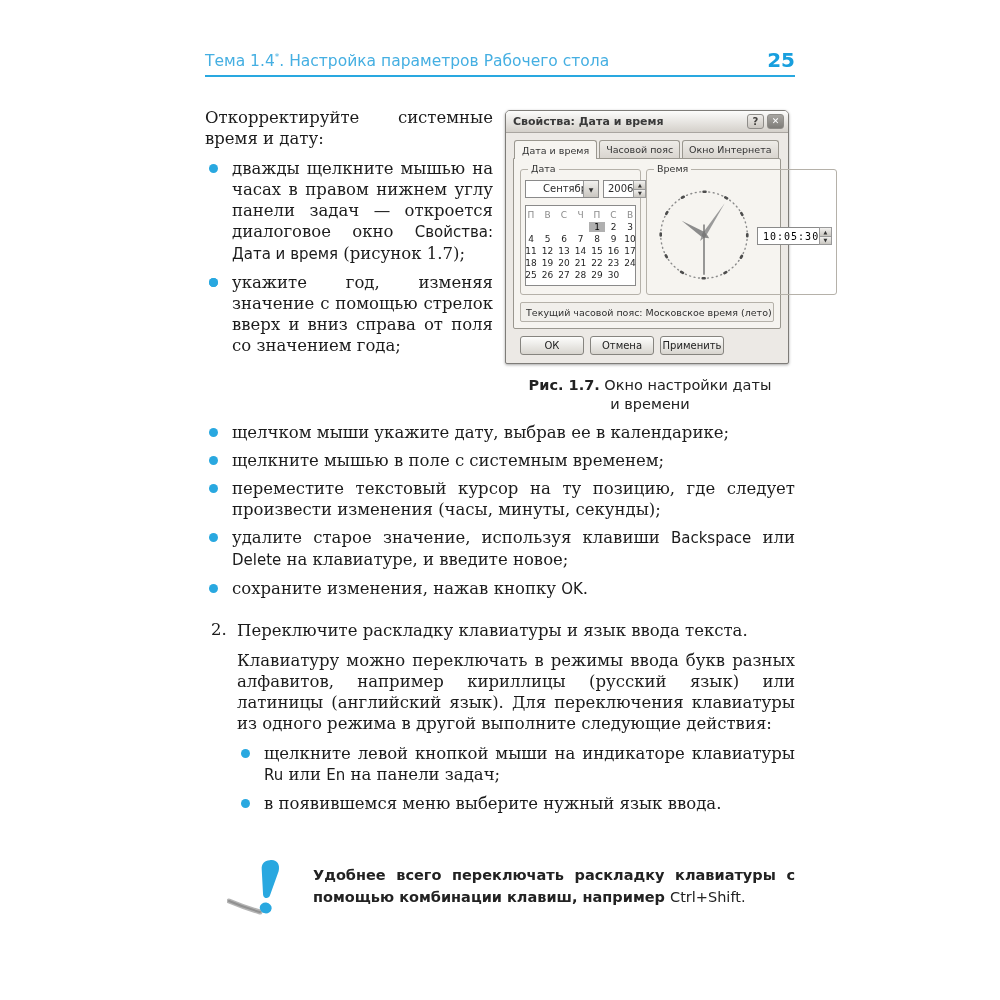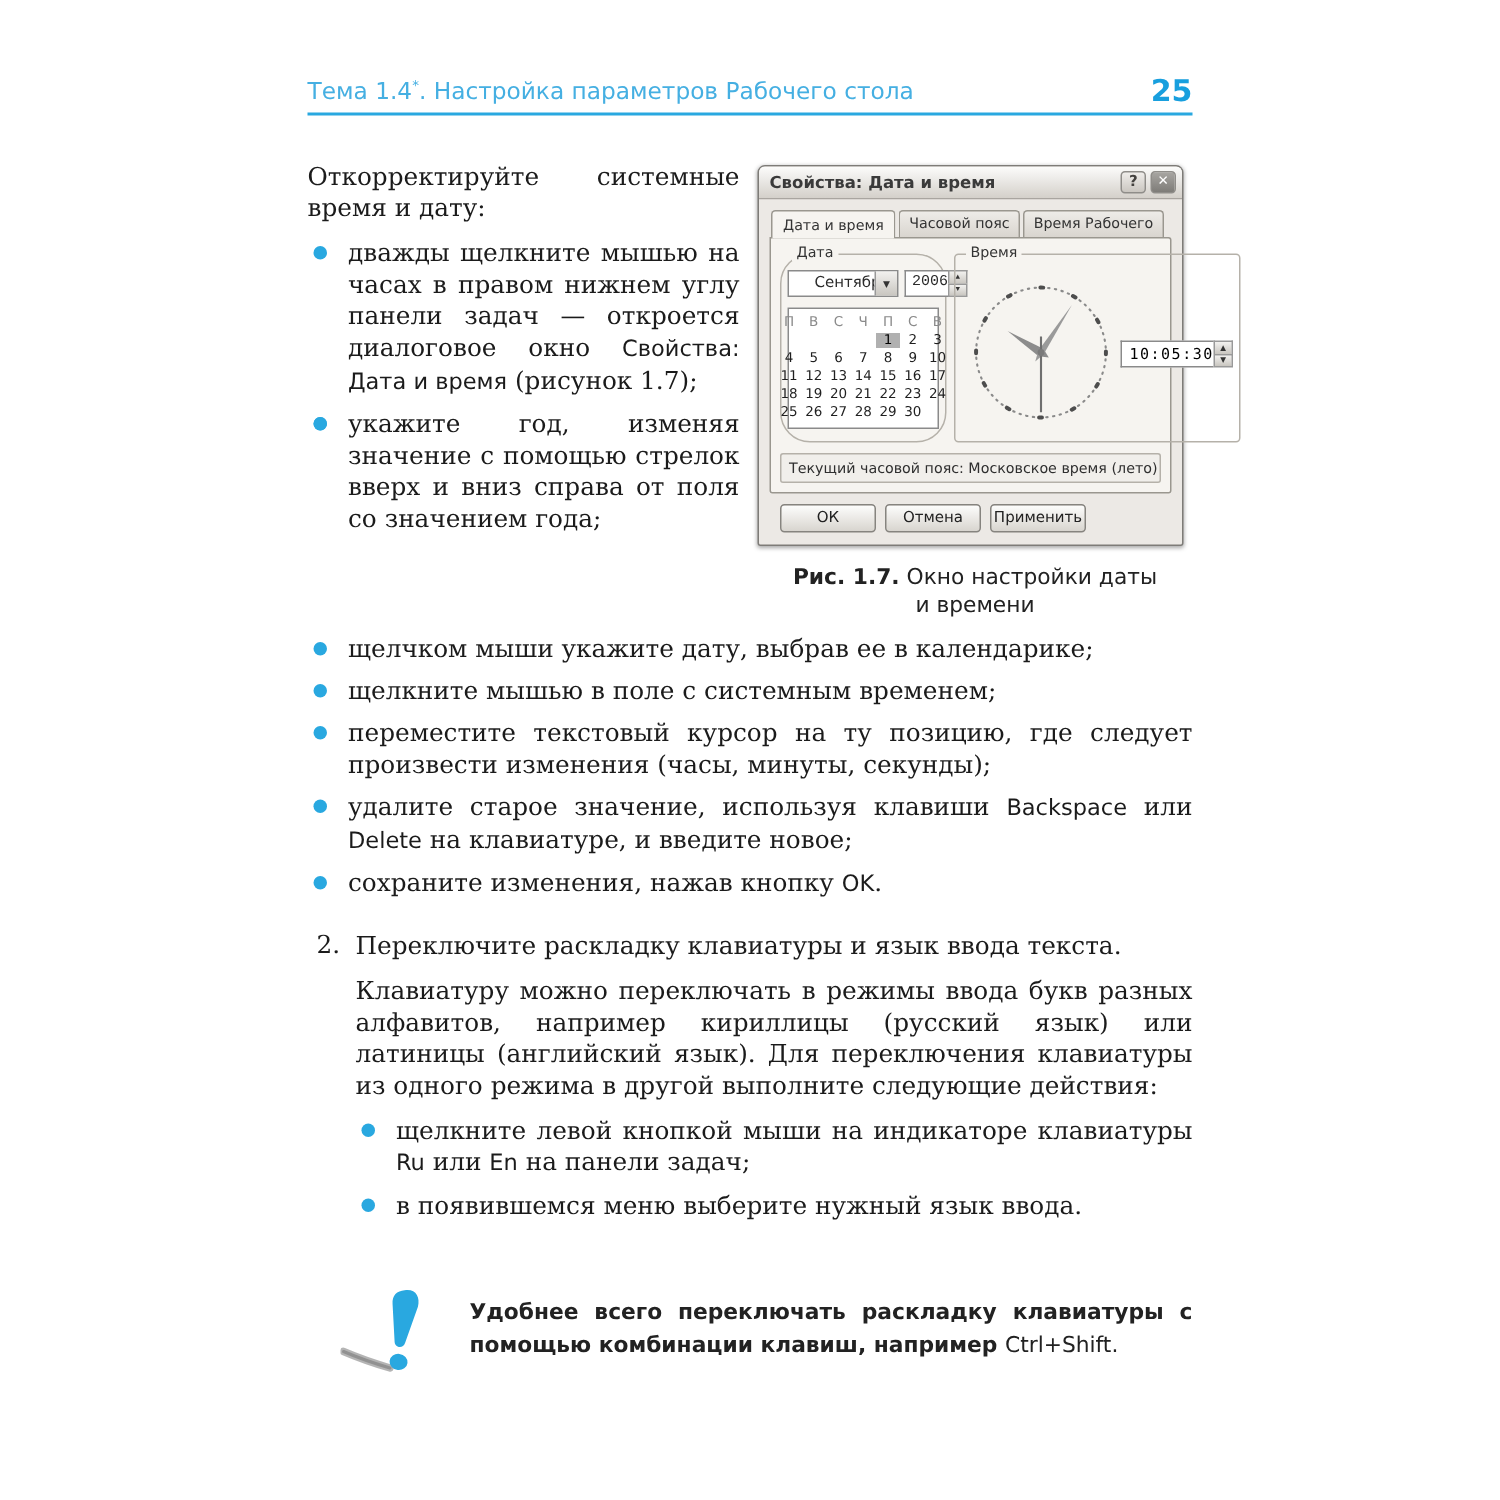--- a/index.html
+++ b/index.html
@@ -55,29 +55,29 @@
   .tabs{display:flex;padding-left:1px;position:relative;z-index:2;}
   .tab{padding:3px 6px 2px;border:1px solid #9a978f;border-bottom:none;
     border-radius:3px 3px 0 0;background:linear-gradient(#eeece8,#d9d5cf);
     margin-right:2px;font-size:9.5px;color:#333;white-space:nowrap;cursor:default;}
   .tab.active{background:#f6f4f0;padding:4px 7px 3px;margin-bottom:-1px;font-size:9.5px;}
   .tabpanel{border:1px solid #9a978f;background:#f6f4f0;padding:10px 6px 6px;
     border-radius:0 2px 2px 2px;position:relative;z-index:1;}
   .groups{display:flex;gap:5px;}
   .group{border:1px solid #b5b1a9;border-radius:3px;position:relative;padding:10px 4px 6px;box-sizing:border-box;}
   .group-label{position:absolute;top:-7px;left:7px;background:#f6f4f0;padding:0 3px;font-size:9.5px;color:#333;}
-  .g-date{width:111px;border-radius:20px;}
+  .g-date{width:121px;}
   .g-time{flex:1;display:flex;align-items:center;}
 
   .date-row{display:flex;gap:4px;}
   .combo{width:74px;height:18px;background:#fff;border:1px solid #8a8a8a;display:flex;box-sizing:border-box;padding-left:14px;}
   .combo-text{flex:1;padding:2px 0 0 3px;font-size:10px;white-space:nowrap;overflow:hidden;}
   .combo-btn{width:14px;background:linear-gradient(#f2f1ef,#c9c6c0);border-left:1px solid #999;
     display:flex;align-items:center;justify-content:center;font-size:6px;color:#333;cursor:default;}
-  .yearwrap{display:flex;flex:1;font-family:Liberation Mono, monospace;}
+  .yearwrap{display:flex;flex:1;}
   .yearbox{flex:1;height:18px;background:#fff;border:1px solid #8a8a8a;border-right:none;
     padding:2px 0 0 4px;font-size:10px;box-sizing:border-box;}
   .spincol{width:13px;height:18px;display:flex;flex-direction:column;box-sizing:border-box;}
   .spincol span{flex:1;background:linear-gradient(#f2f1ef,#c9c6c0);border:1px solid #999;
     display:flex;align-items:center;justify-content:center;font-size:5px;color:#333;cursor:default;}
   .spincol span:first-child{border-bottom:none;}
 
   .calbox{margin-top:7px;border:1px solid #8a8a8a;background:#fff;padding:4px 2px 5px;}
   .cal{display:grid;grid-template-columns:repeat(7,16.5px);justify-content:center;
     row-gap:2px;font-size:9px;text-align:center;}
@@ -128,21 +128,21 @@
         <div class="xp">
           <div class="titlebar">
             <span class="titlebar-text">Свойства: Дата и время</span>
             <span class="tb-btn tb-help">?</span>
             <span class="tb-btn tb-close">✕</span>
           </div>
           <div class="dlgbody">
             <div class="tabs">
               <span class="tab active">Дата и время</span>
               <span class="tab">Часовой пояс</span>
-              <span class="tab">Время Рабочего</span>
+              <span class="tab">Окно Интернета</span>
             </div>
             <div class="tabpanel">
               <div class="groups">
 
                 <div class="group g-date">
                   <span class="group-label">Дата</span>
                   <div class="date-row">
                     <div class="combo">
                       <span class="combo-text">Сентябрь</span>
                       <span class="combo-btn">▼</span>

